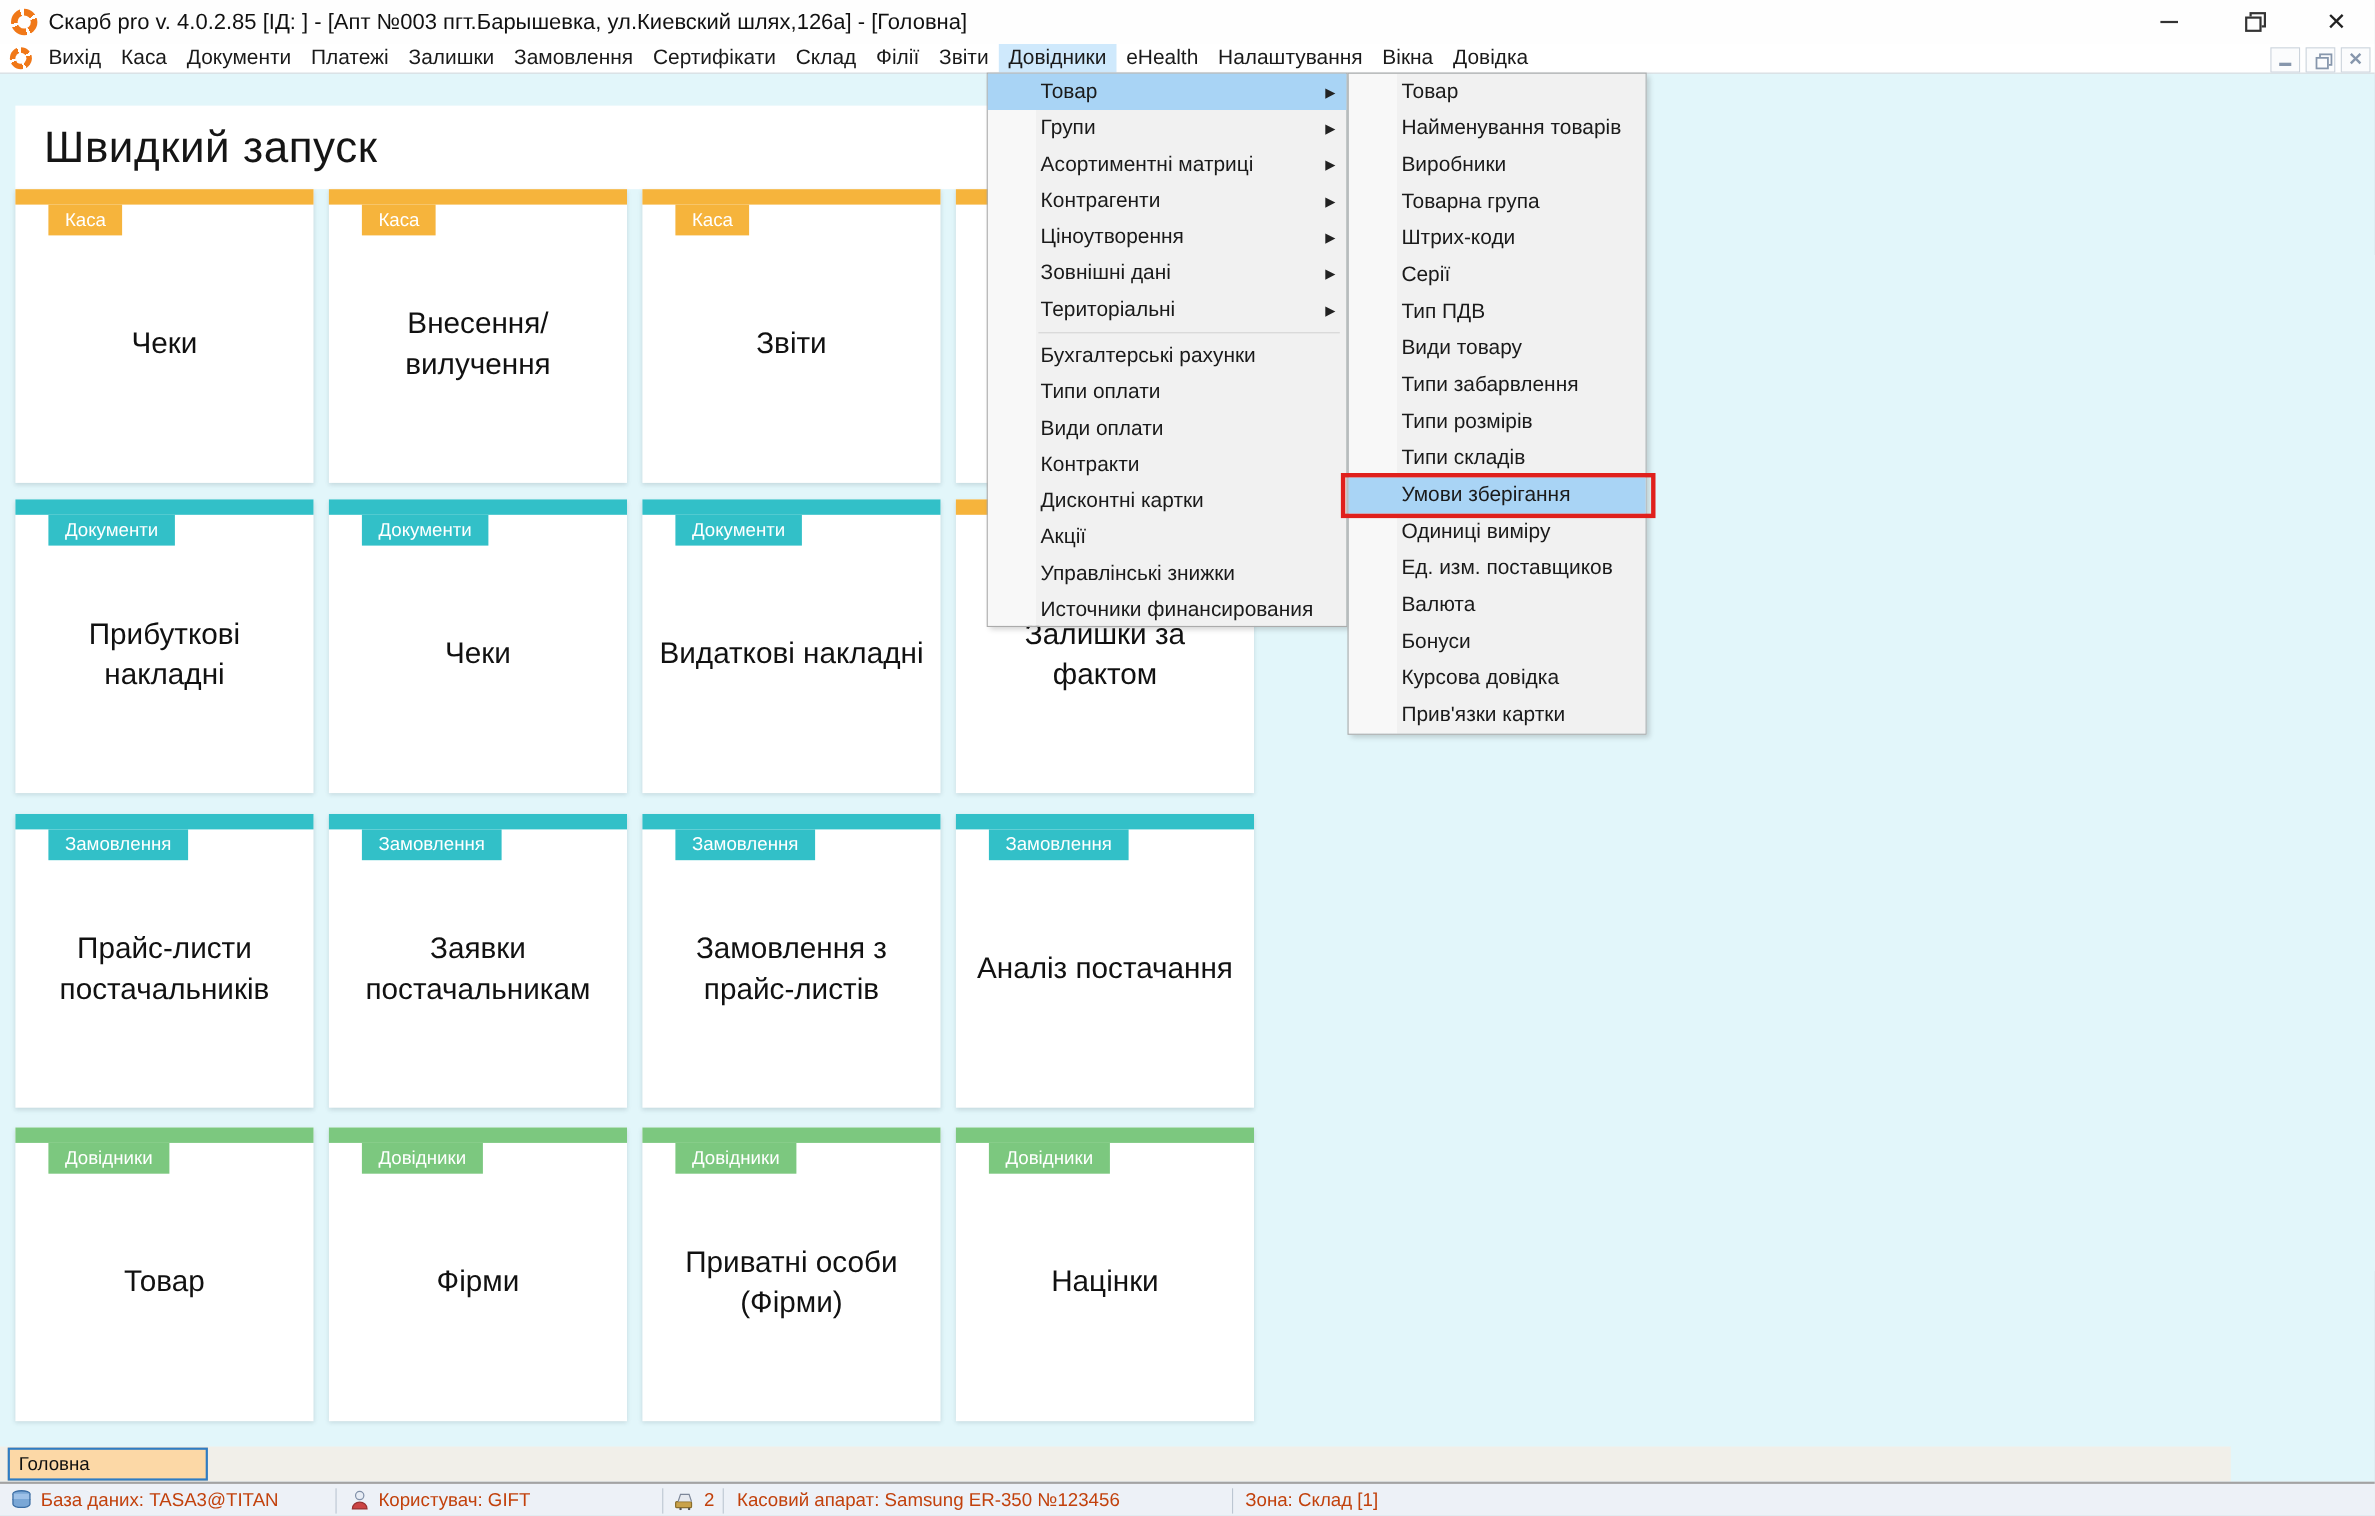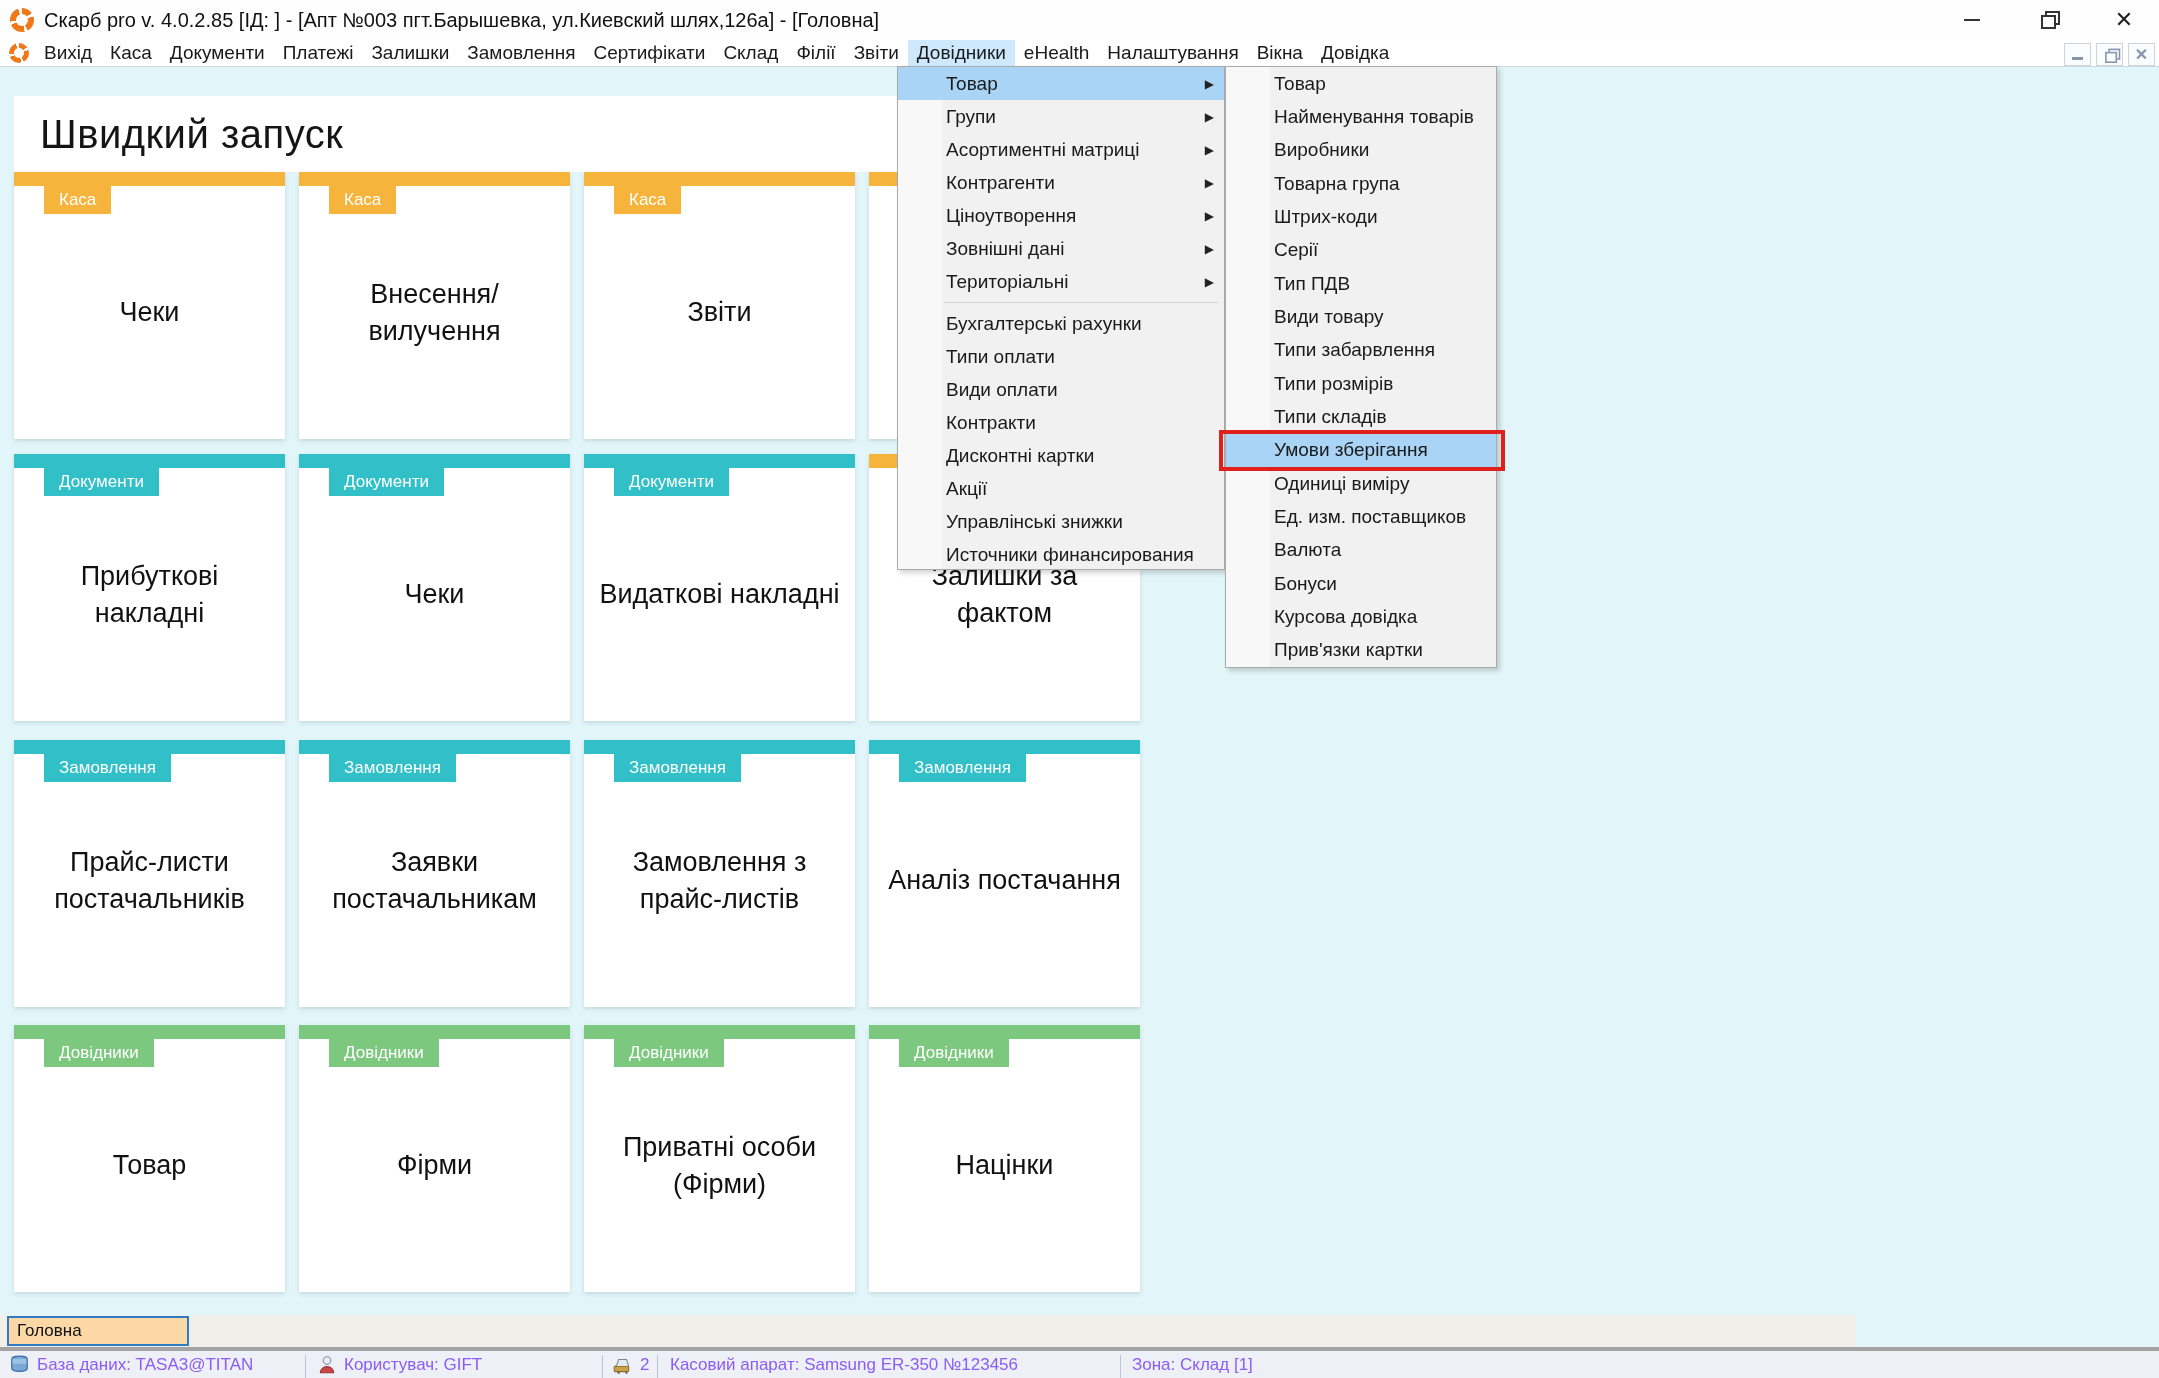--- a/index.html
+++ b/index.html
@@ -91,30 +91,30 @@
   .submenu-arrow{ position:absolute; right:10px; font-size:12px; color:#222; }
   #menu-panel-1{ left:897px; top:66px; width:328px; height:504px; }
   #menu-panel-2{ left:1225px; top:66px; width:272px; height:602px; display:flex; flex-direction:column; }
   #menu-panel-2 .menu-item{ height:auto; flex:1 1 auto; }
   .annotation-box{
     position:absolute; left:1219px; top:430px; width:286px; height:41px;
     border:4px solid #e0201c; z-index:30; pointer-events:none;
   }
   
   .tabbar{
-    position:absolute; left:0; top:1315px; width:1856px; height:32px; background:#f1efe9;
+    position:absolute; left:0; top:1315px; width:2028px; height:32px; background:#f1efe9;
   }
   .tab{
     position:absolute; left:7px; top:1px; width:182px; height:30px;
     background:#fcd8a6; border:2px solid #2e7cc4; display:flex; align-items:center;
     font-size:17px; color:#111; padding-left:8px;
   }
   .statusbar{
     position:absolute; left:0; top:1347px; width:2159px; height:31px;
-    background:#edf1f7; border-top:4px solid #a3a3a3; font-size:17px; color:#8b5cf6;
+    background:#edf1f7; border-top:2px solid #a3a3a3; font-size:17px; color:#c2410c;
   }
   .status-seg{ position:absolute; top:0; height:100%; display:flex; align-items:center; gap:8px; white-space:nowrap; }
   .status-sep{ position:absolute; top:4px; height:23px; width:0; border-left:1px solid #bcc6d2; }
   .status-icon{ display:flex; align-items:center; }
 </style>
 </head>
 <body>
 
 <div class="stage">
 

